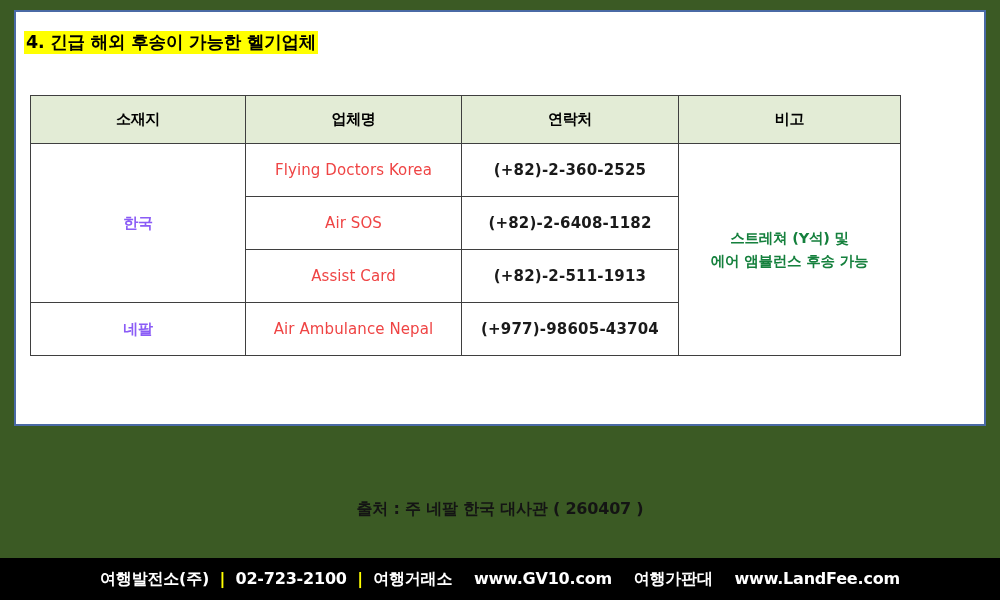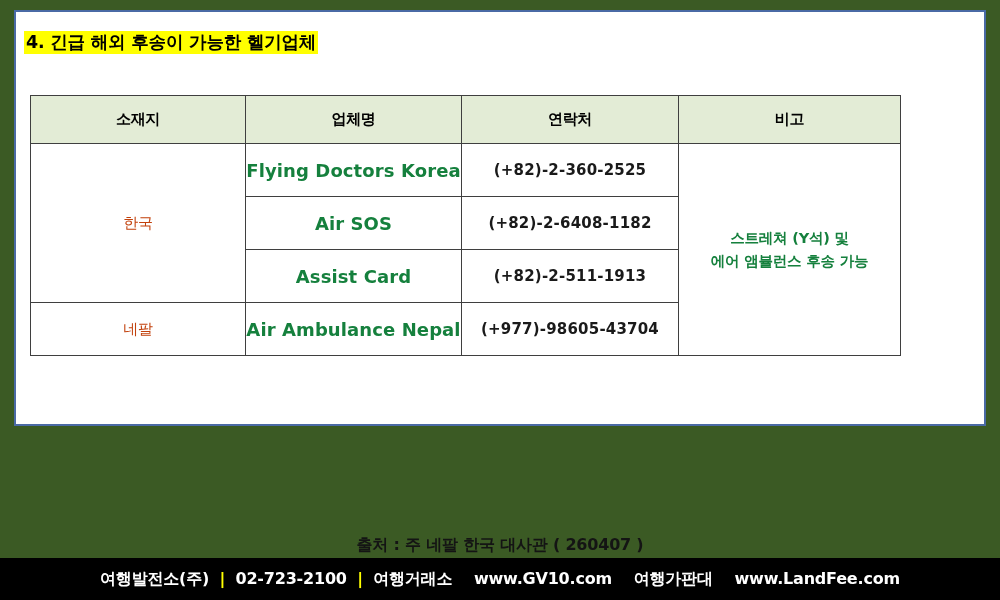--- a/index.html
+++ b/index.html
@@ -80,29 +80,29 @@
   .col-comp { width: 216px; }
   .col-tel  { width: 217px; }
   .col-note { width: 222px; }
 
   #tbl tbody td {
     height: 53px;
     background: #ffffff;
   }
   .cell-loc {
     font-size: 15px;
-    font-weight: normal;
-    color: #c2410c;
+    font-weight: bold;
+    color: #8b5cf6;
     letter-spacing: -0.3px;
     margin-left: 40px;
   }
   .cell-comp {
-    font-size: 18px;
-    font-weight: bold;
-    color: #15803d;
+    font-size: 15px;
+    font-weight: normal;
+    color: #ef4444;
     letter-spacing: 0.1px;
   }
   .cell-tel {
     font-size: 15px;
     font-weight: bold;
     color: #1a1a1a;
     letter-spacing: 0.2px;
   }
   .cell-note {
     font-size: 14.5px;
@@ -117,21 +117,20 @@
   #source-line {
     position: absolute;
     left: 0;
     right: 0;
     top: 487px;
     text-align: center;
     font-size: 16px;
     font-weight: bold;
     color: #141414;
     letter-spacing: -0.2px;
-    margin-top: 36px;
   }
 
   
   #footer {
     position: absolute;
     left: 0;
     bottom: 0;
     width: 1000px;
     height: 42px;
     background: #000000;

